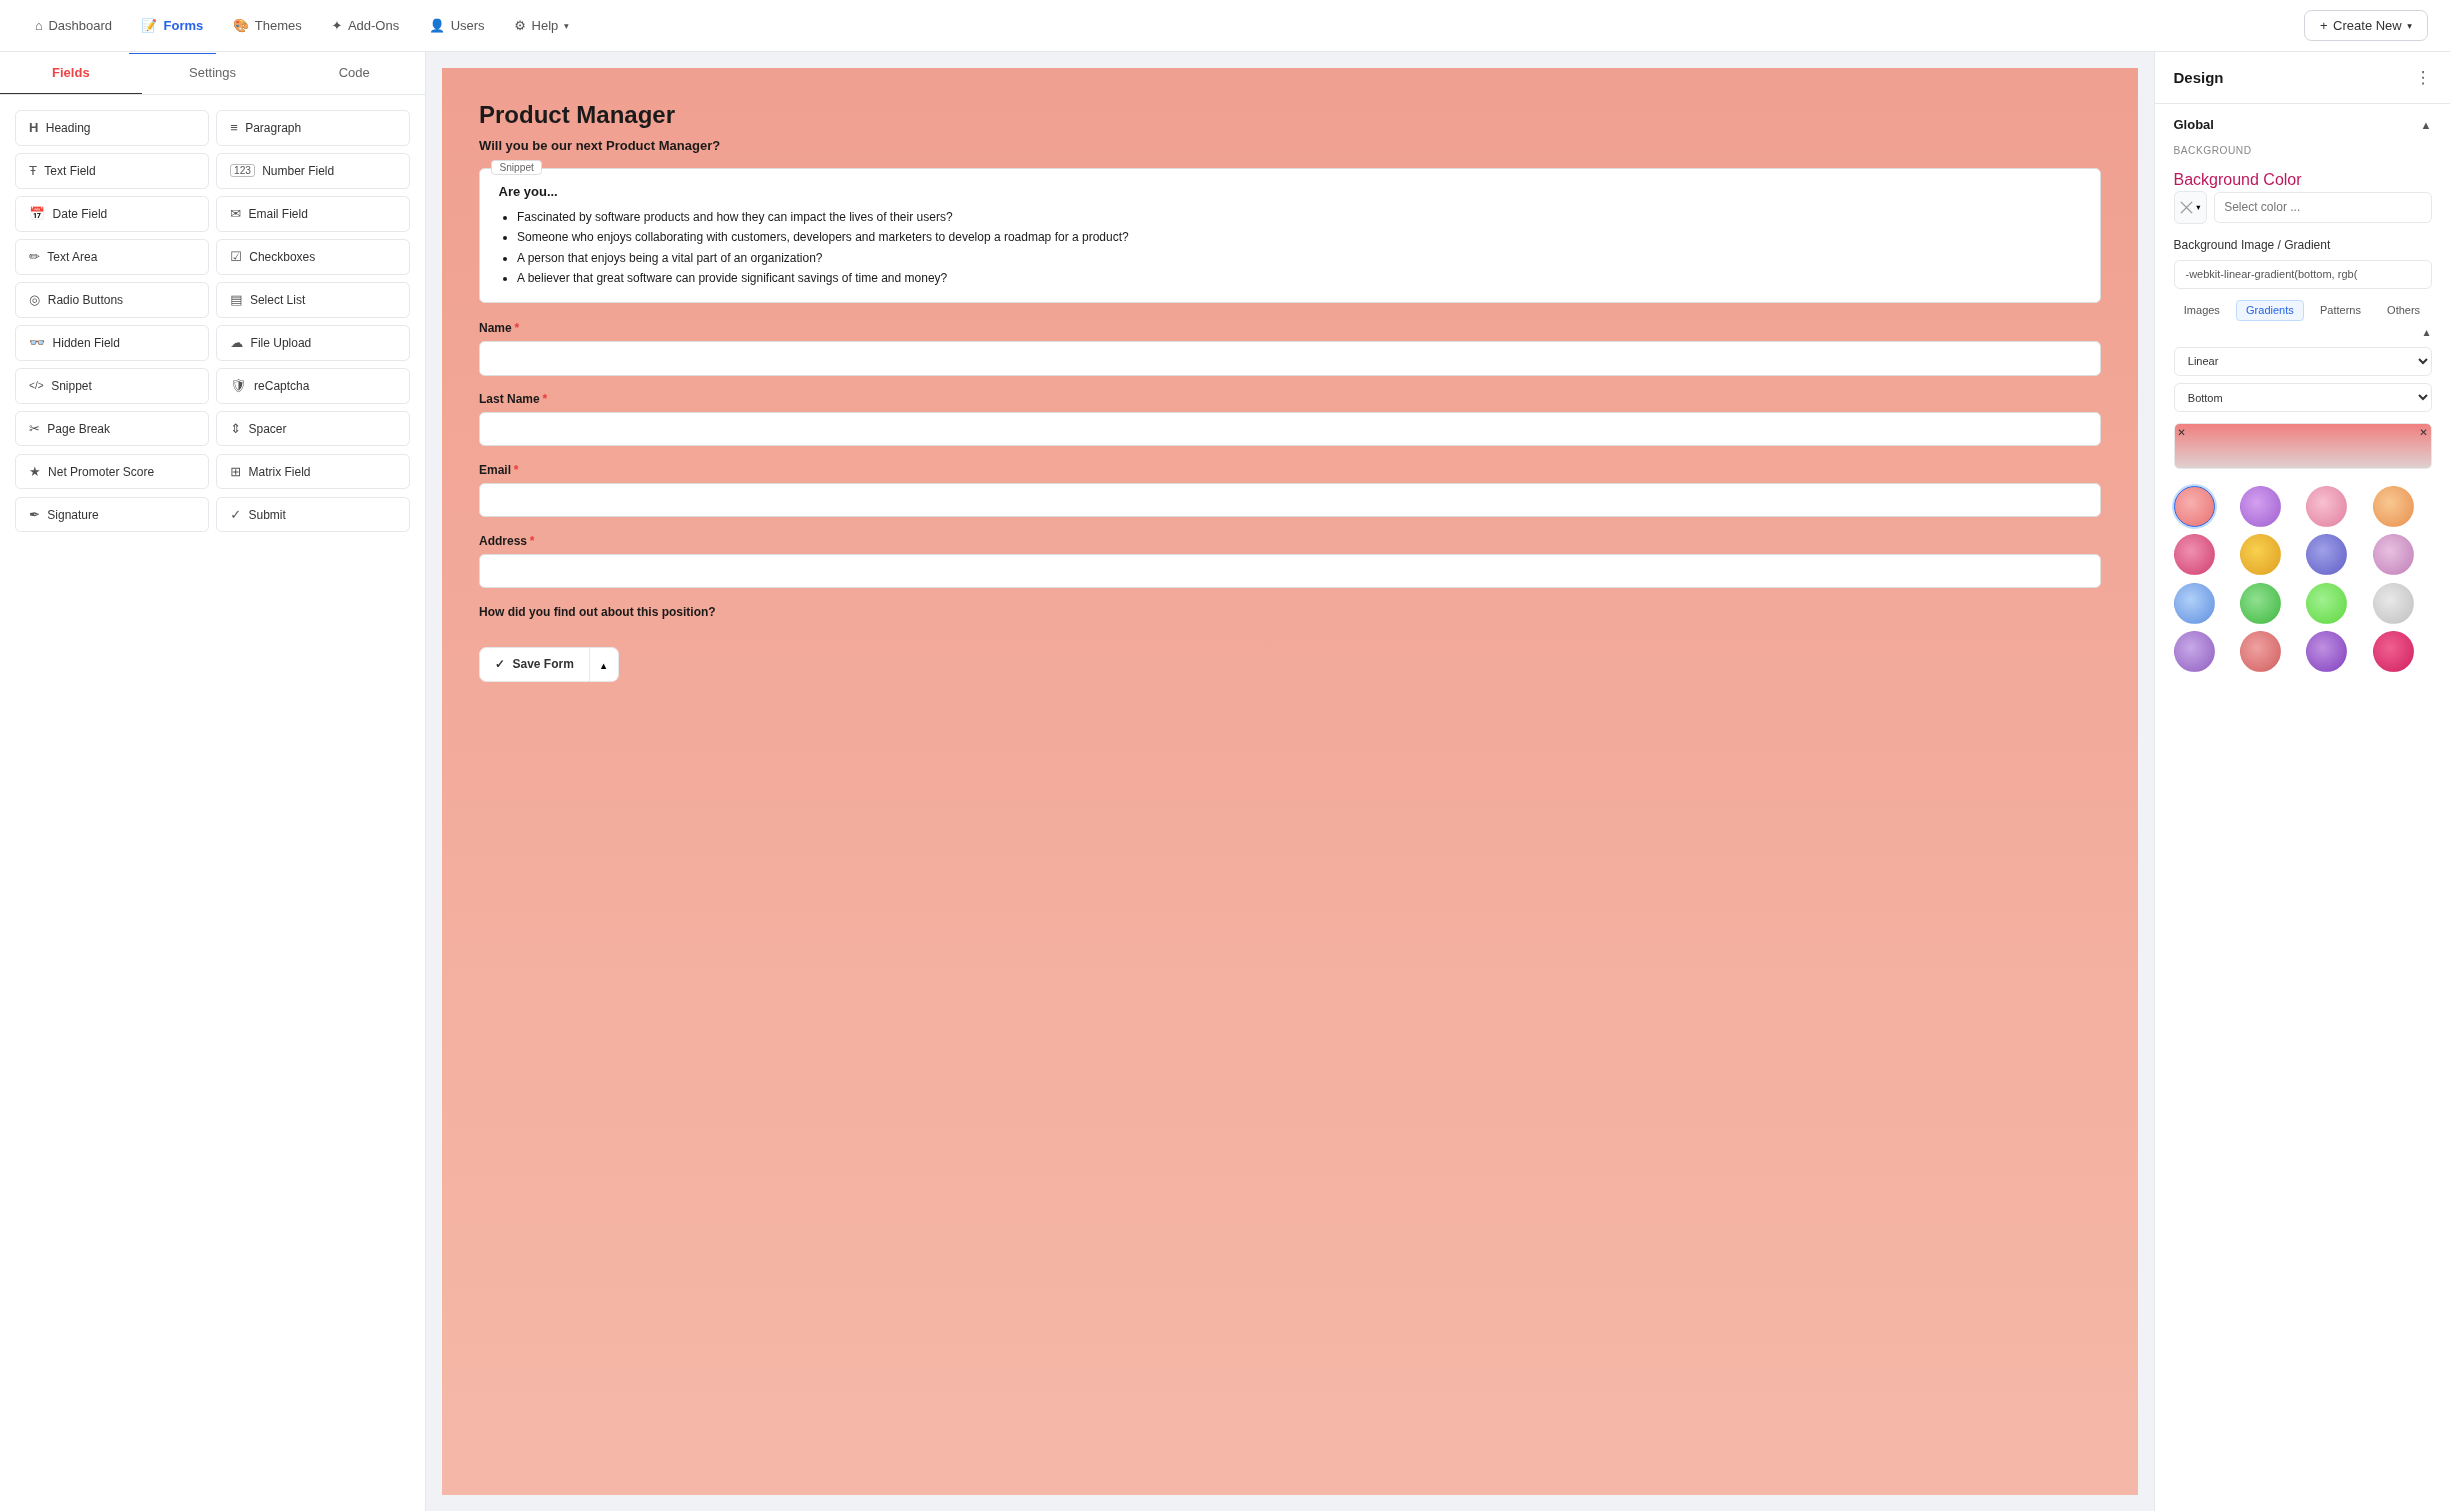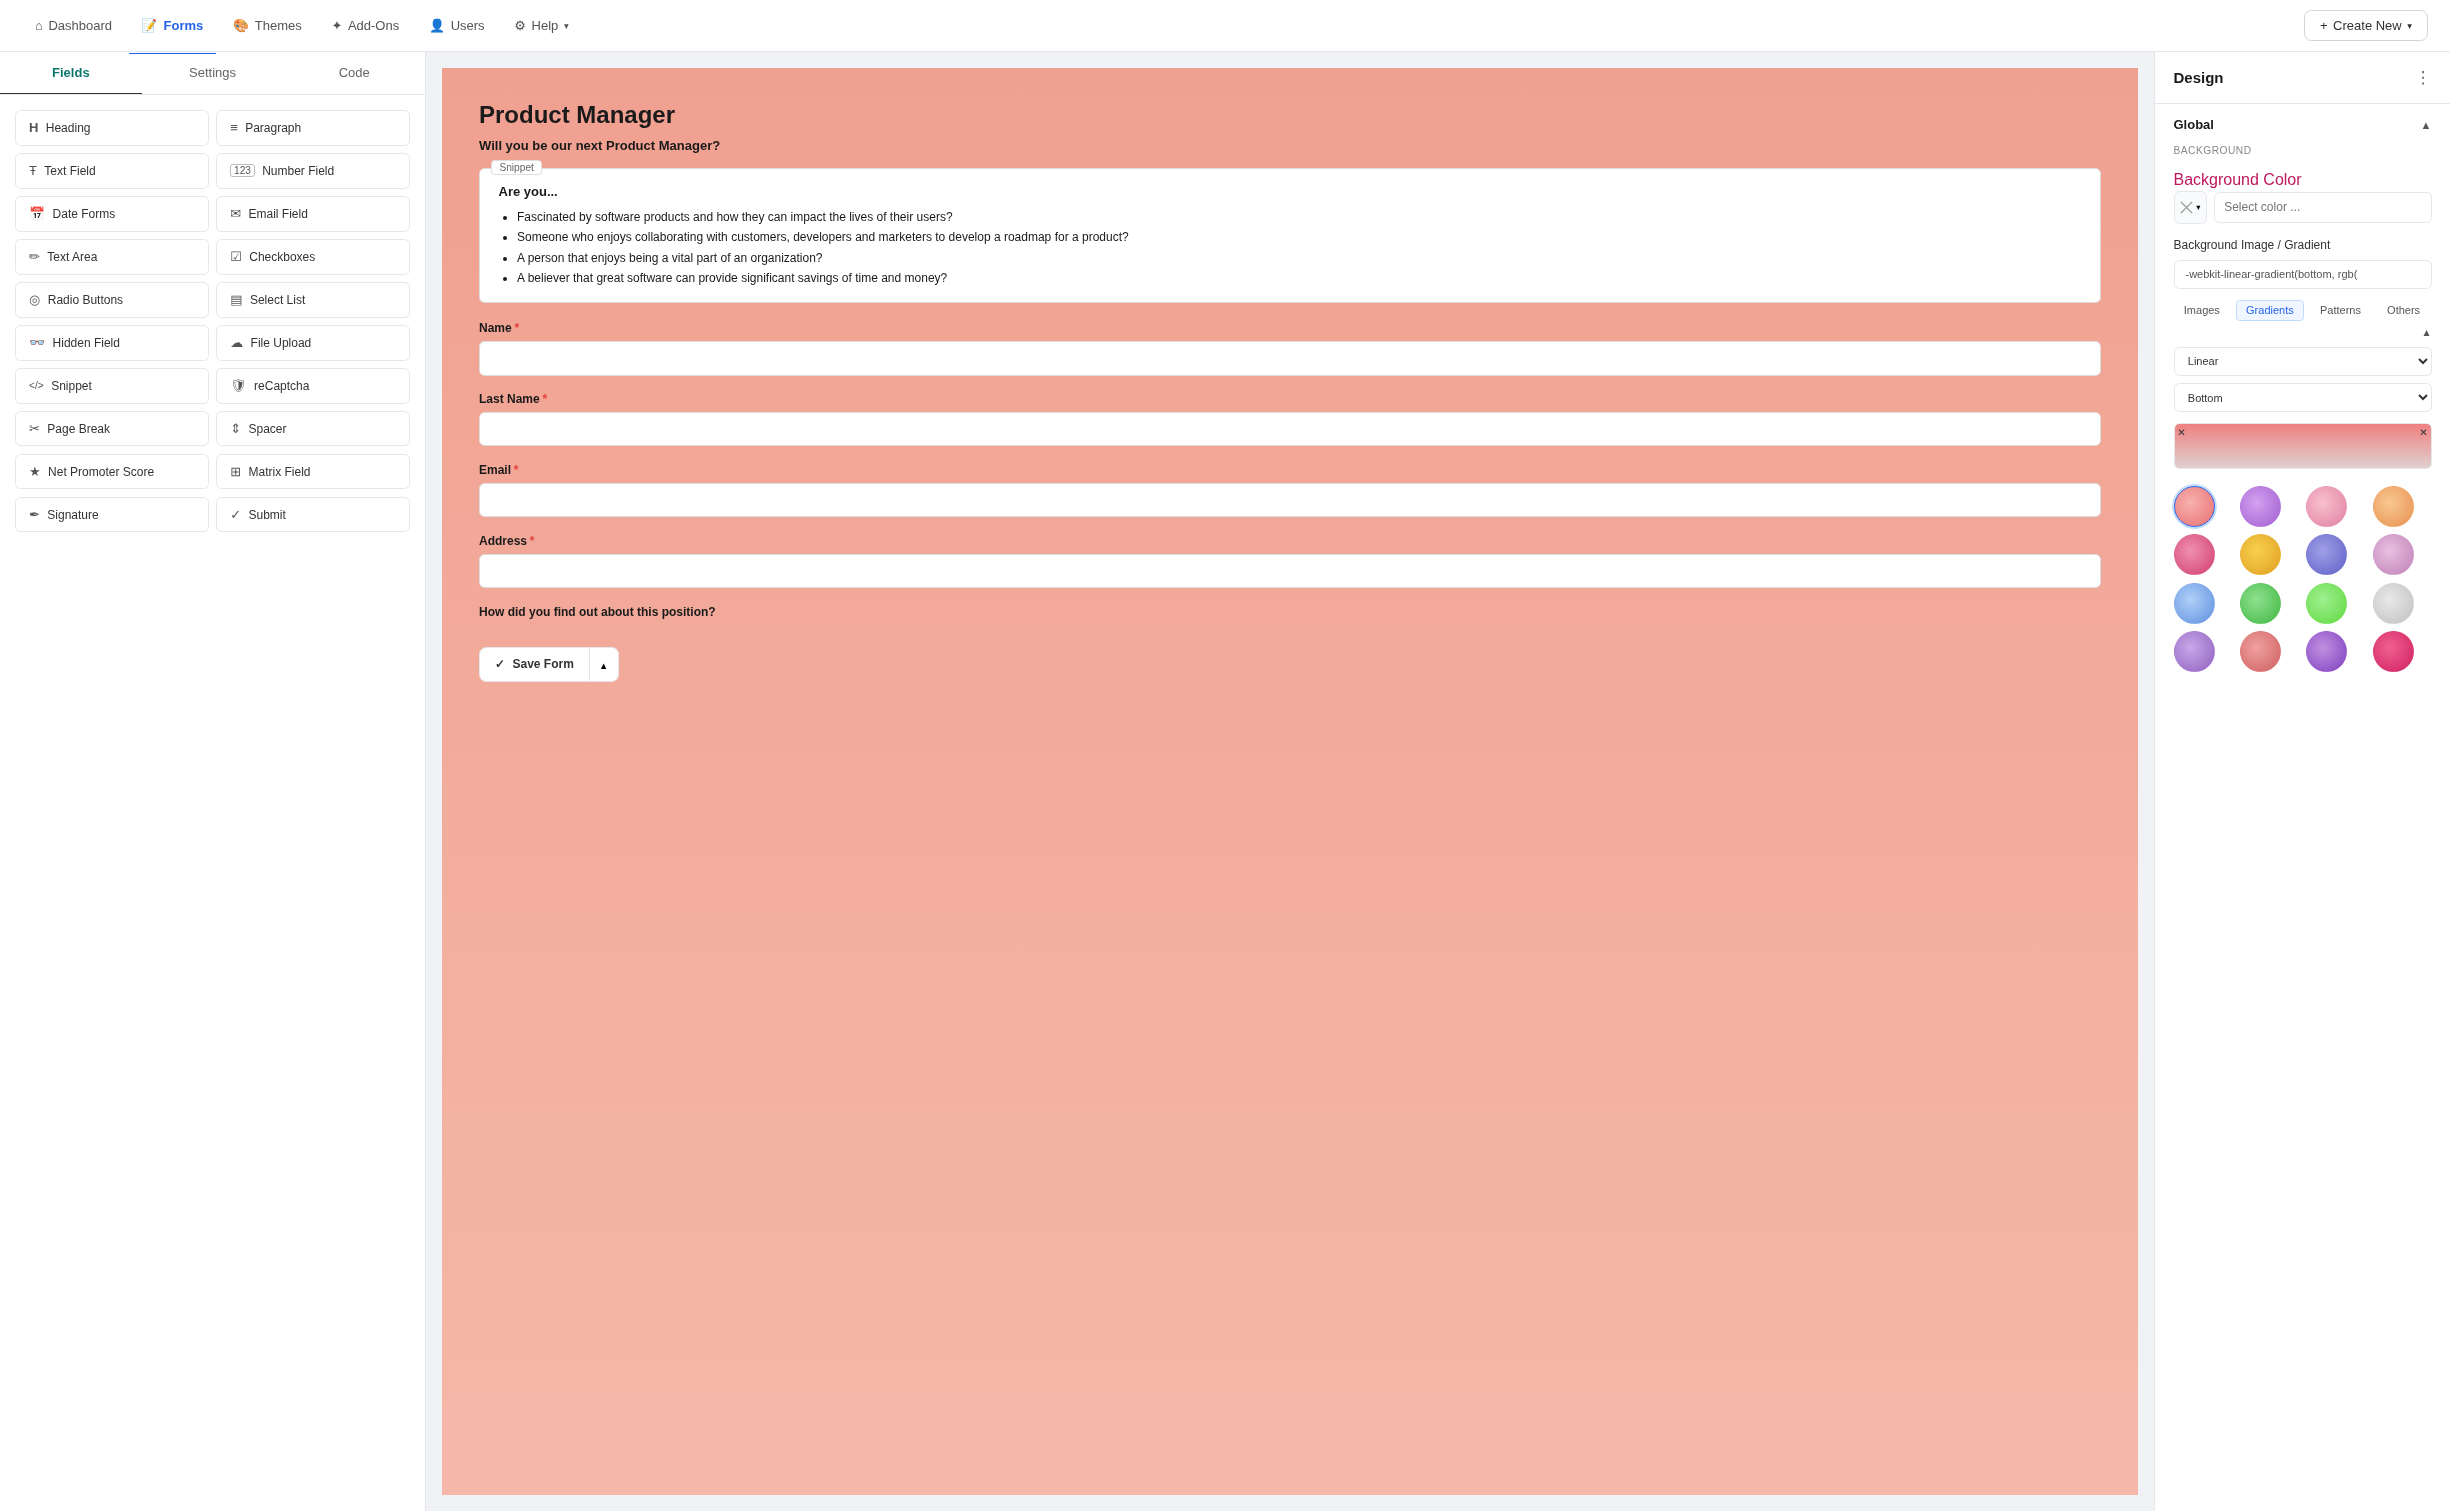--- a/index.html
+++ b/index.html
@@ -82,21 +82,21 @@
     .left-tab {
       flex: 1;
       padding: 13px 0;
       text-align: center;
       cursor: pointer;
       font-size: 13px;
       color: #666;
       border-bottom: 1.9px solid transparent;
     }
     .left-tab.active {
-      color: #0f766e;
+      color: #ef4444;
       border-bottom-color: #333;
       font-weight: 600;
     }
     .fields-grid {
       display: grid;
       grid-template-columns: 1fr 1fr;
       gap: 7.4px;
       padding: 15px;
     }
     .field-btn {
@@ -472,21 +472,21 @@
         <span class="field-icon">Ŧ</span>
         <span>Text Field</span>
       </button>
       <button class="field-btn">
         <span class="field-icon" style="border:0.9px solid #bbb; border-radius:2.8px; padding:0 2.8px; font-size:10.2px;">123</span>
         <span>Number Field</span>
       </button>
 
       <button class="field-btn">
         <span class="field-icon">📅</span>
-        <span>Date Forms</span>
+        <span>Date Field</span>
       </button>
       <button class="field-btn">
         <span class="field-icon">✉</span>
         <span>Email Field</span>
       </button>
 
       <button class="field-btn">
         <span class="field-icon">✏</span>
         <span>Text Area</span>
       </button>

